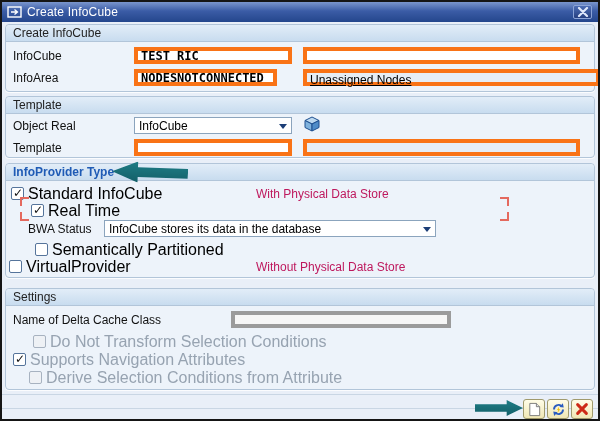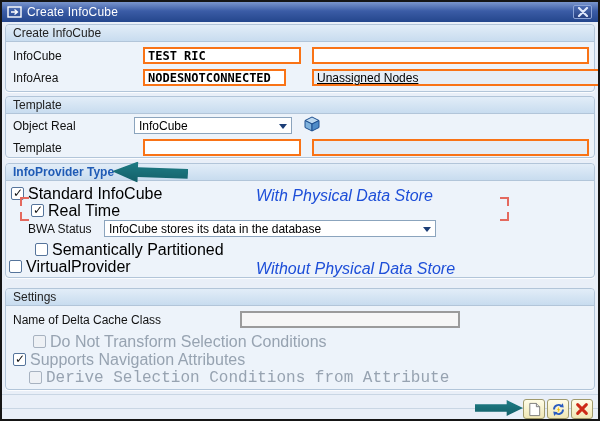--- a/index.html
+++ b/index.html
@@ -27,26 +27,26 @@
     border:1px solid #b2c5d9; border-radius:4px; background:#edf3fa;
     box-shadow:0 1px 0 rgba(255,255,255,.8);
   }
   .gbh {
     height:17px; line-height:17px; padding-left:7px; font-size:12px; color:#222;
     background:linear-gradient(#e2edf8,#c8dcef);
     border-bottom:1px solid #b2c5d9; border-radius:4px 4px 0 0;
   }
   .gbh.hl { color:#1f5bb5; font-weight:bold; }
   .lbl { position:absolute; font-size:12px; color:#111; white-space:nowrap; }
-  .note { position:absolute; font-size:16px; color:#1d4ed8; white-space:nowrap;font-style:italic; }
+  .note { position:absolute; font-size:12px; color:#be185d; white-space:nowrap; }
   .dis-lbl { color:#97a3b1; }
   
   .fld {
-    position:absolute; height:17px; border:2px solid #f97316; background:#fff;
-    font:bold 12px "DejaVu Sans Mono", monospace; color:#000; padding:0 3px;margin-left:9px;
+    position:absolute; height:17px; border:4px solid #f97316; background:#fff;
+    font:bold 12px "DejaVu Sans Mono", monospace; color:#000; padding:0 3px;
   }
   .fld.sans { font:12px "Liberation Sans", sans-serif; }
   .fld.ro { background:#e6edf5; }
   .fld.gray { background:#f6f6f6; border-color:#9b9b9b; }
   .dd {
     position:absolute; height:17px; border:1px solid #8ba4bd; background:#fff;
     font-size:12px; color:#000; padding:1px 16px 0 4px; cursor:pointer; white-space:nowrap; overflow:hidden;
   }
   .dd .arr {
     position:absolute; right:4px; top:6px; width:0; height:0;
@@ -200,21 +200,21 @@
       <span class="t dis-lbl">Do Not Transform Selection Conditions</span>
     </div>
 
     <div class="cbrow" style="left:7px;top:63px;">
       <span class="cb">
           <span class="chk">✓</span>
         </span>
       <span class="t dis-lbl">Supports Navigation Attributes</span>
     </div>
 
-    <div class="cbrow" style="left:23px;top:81px;font-family:Liberation Mono, monospace;">
+    <div class="cbrow" style="left:23px;top:81px;">
       <span class="cb dis">
           <span class="chk"></span>
         </span>
       <span class="t dis-lbl">Derive Selection Conditions from Attribute</span>
     </div>
   </div>
 
   <div class="sep" style="top:392px;"></div>
   <div class="sep" style="top:406px;"></div>
 

